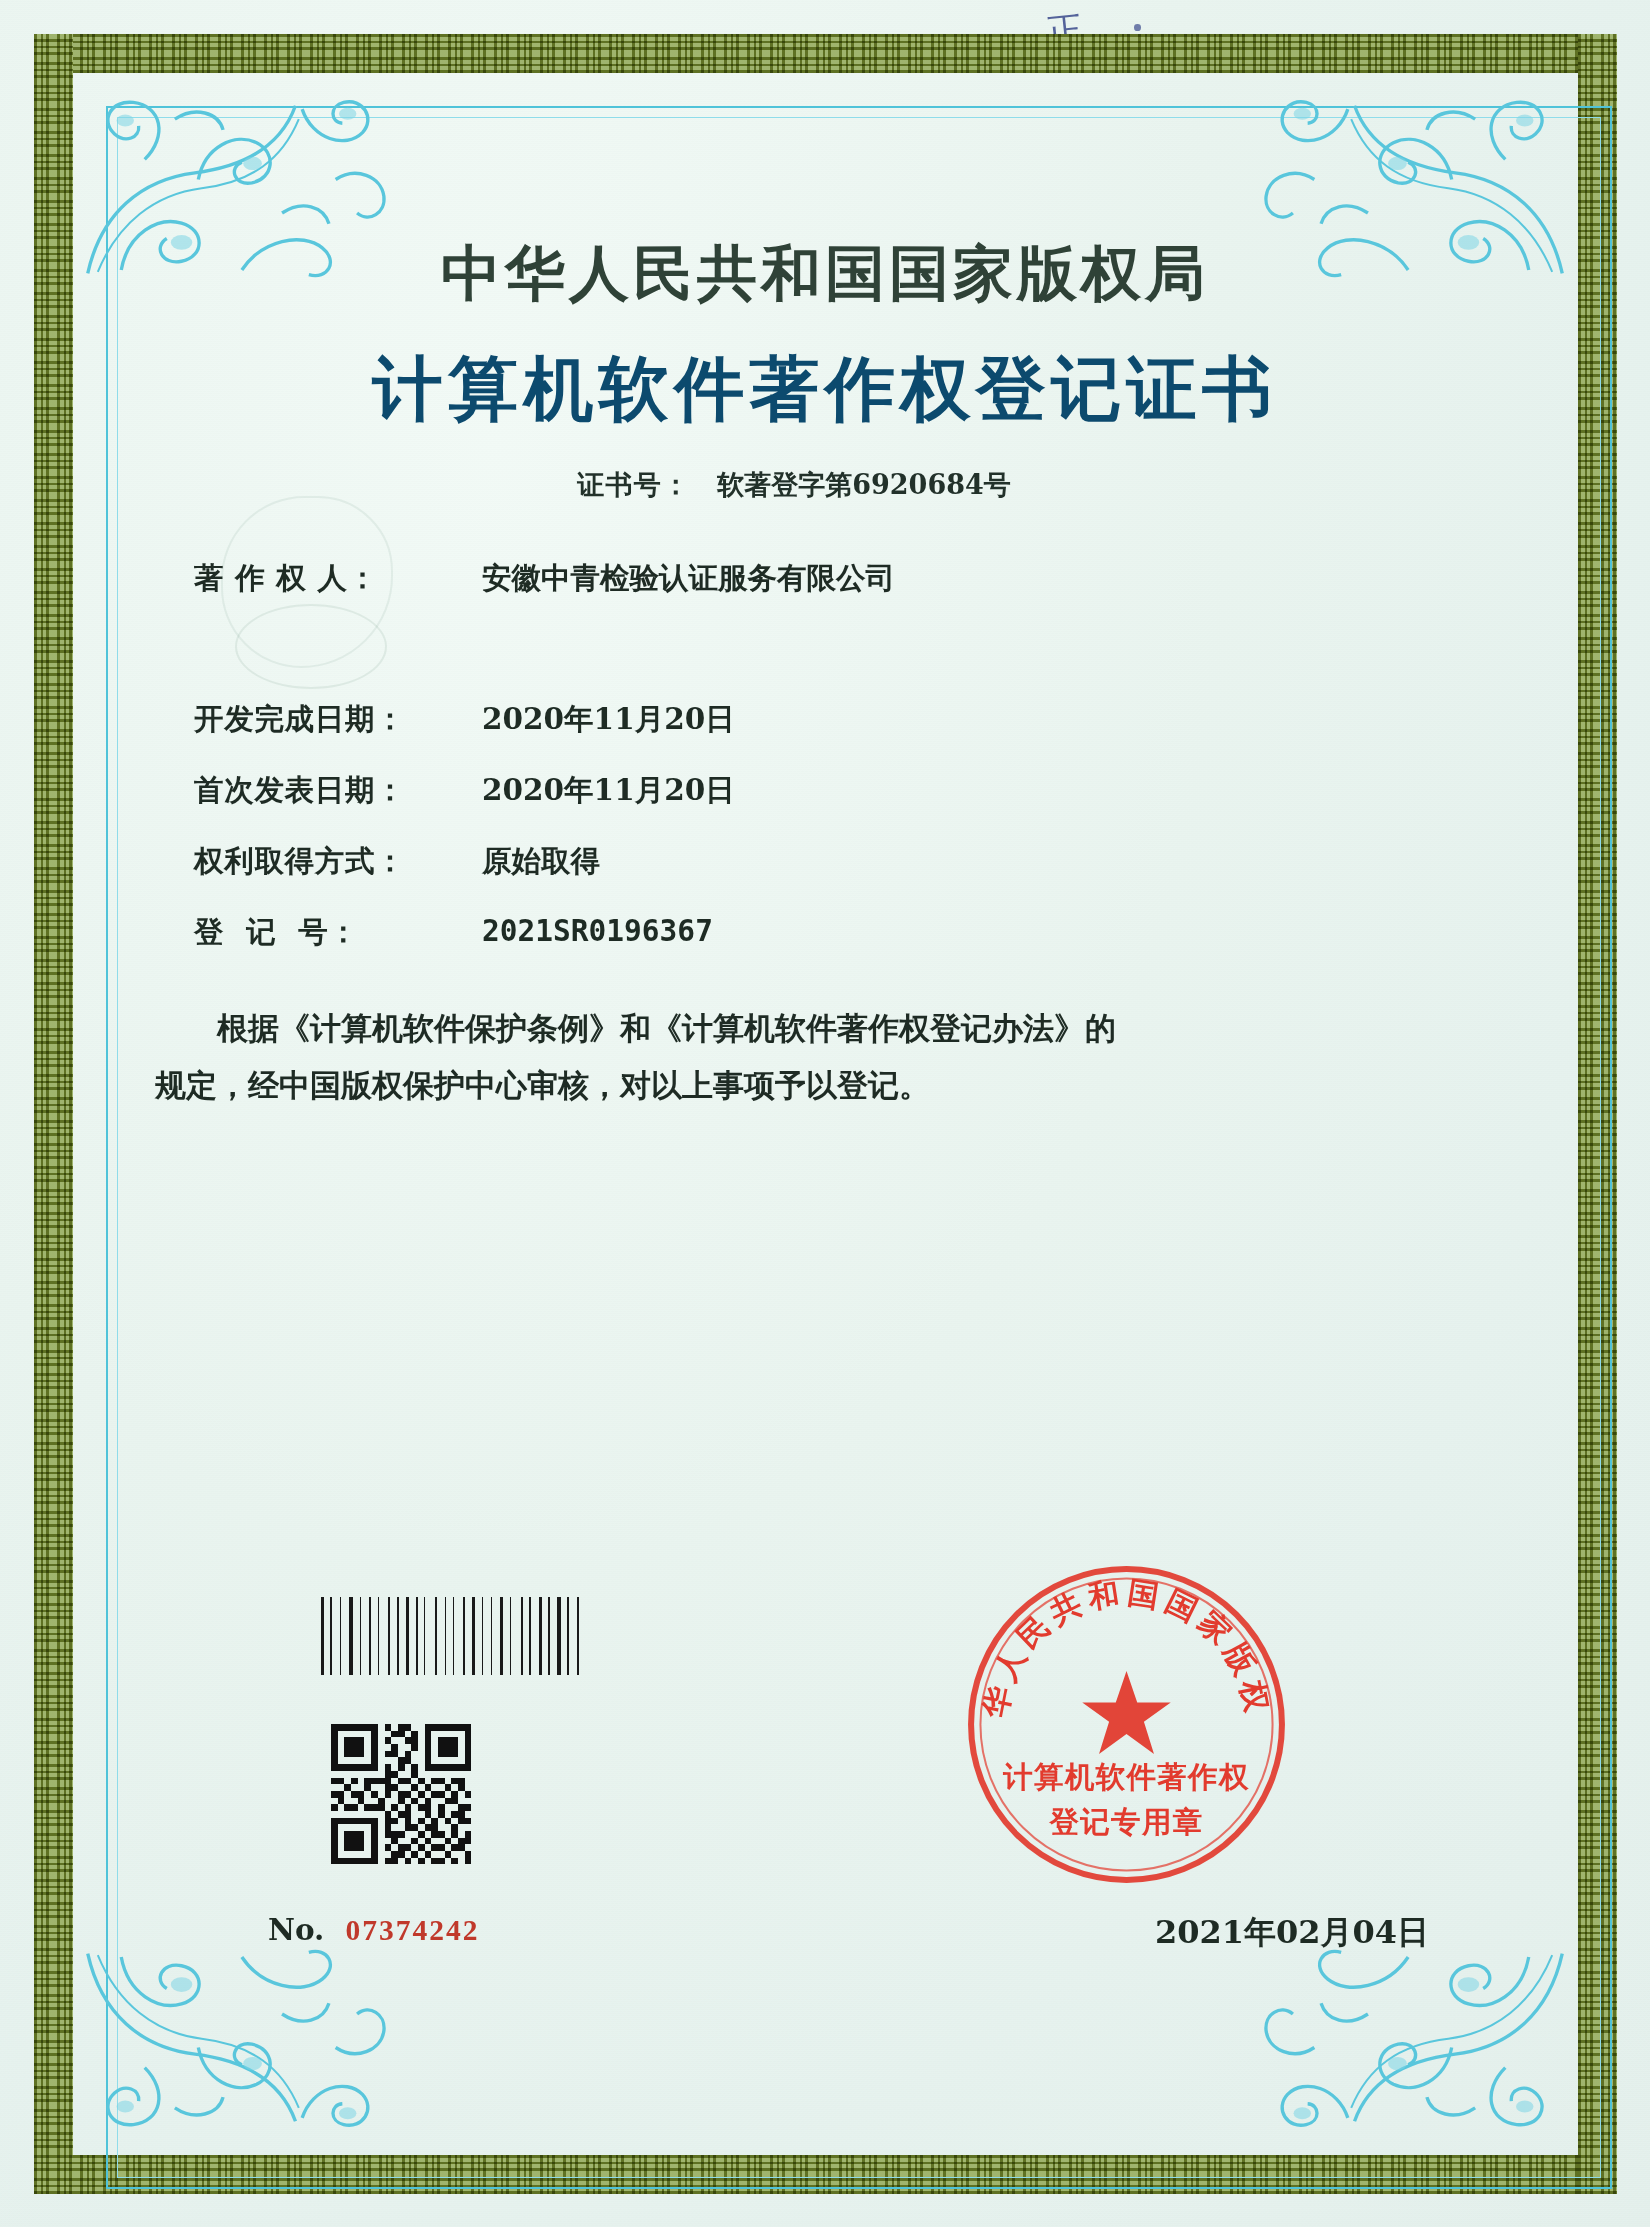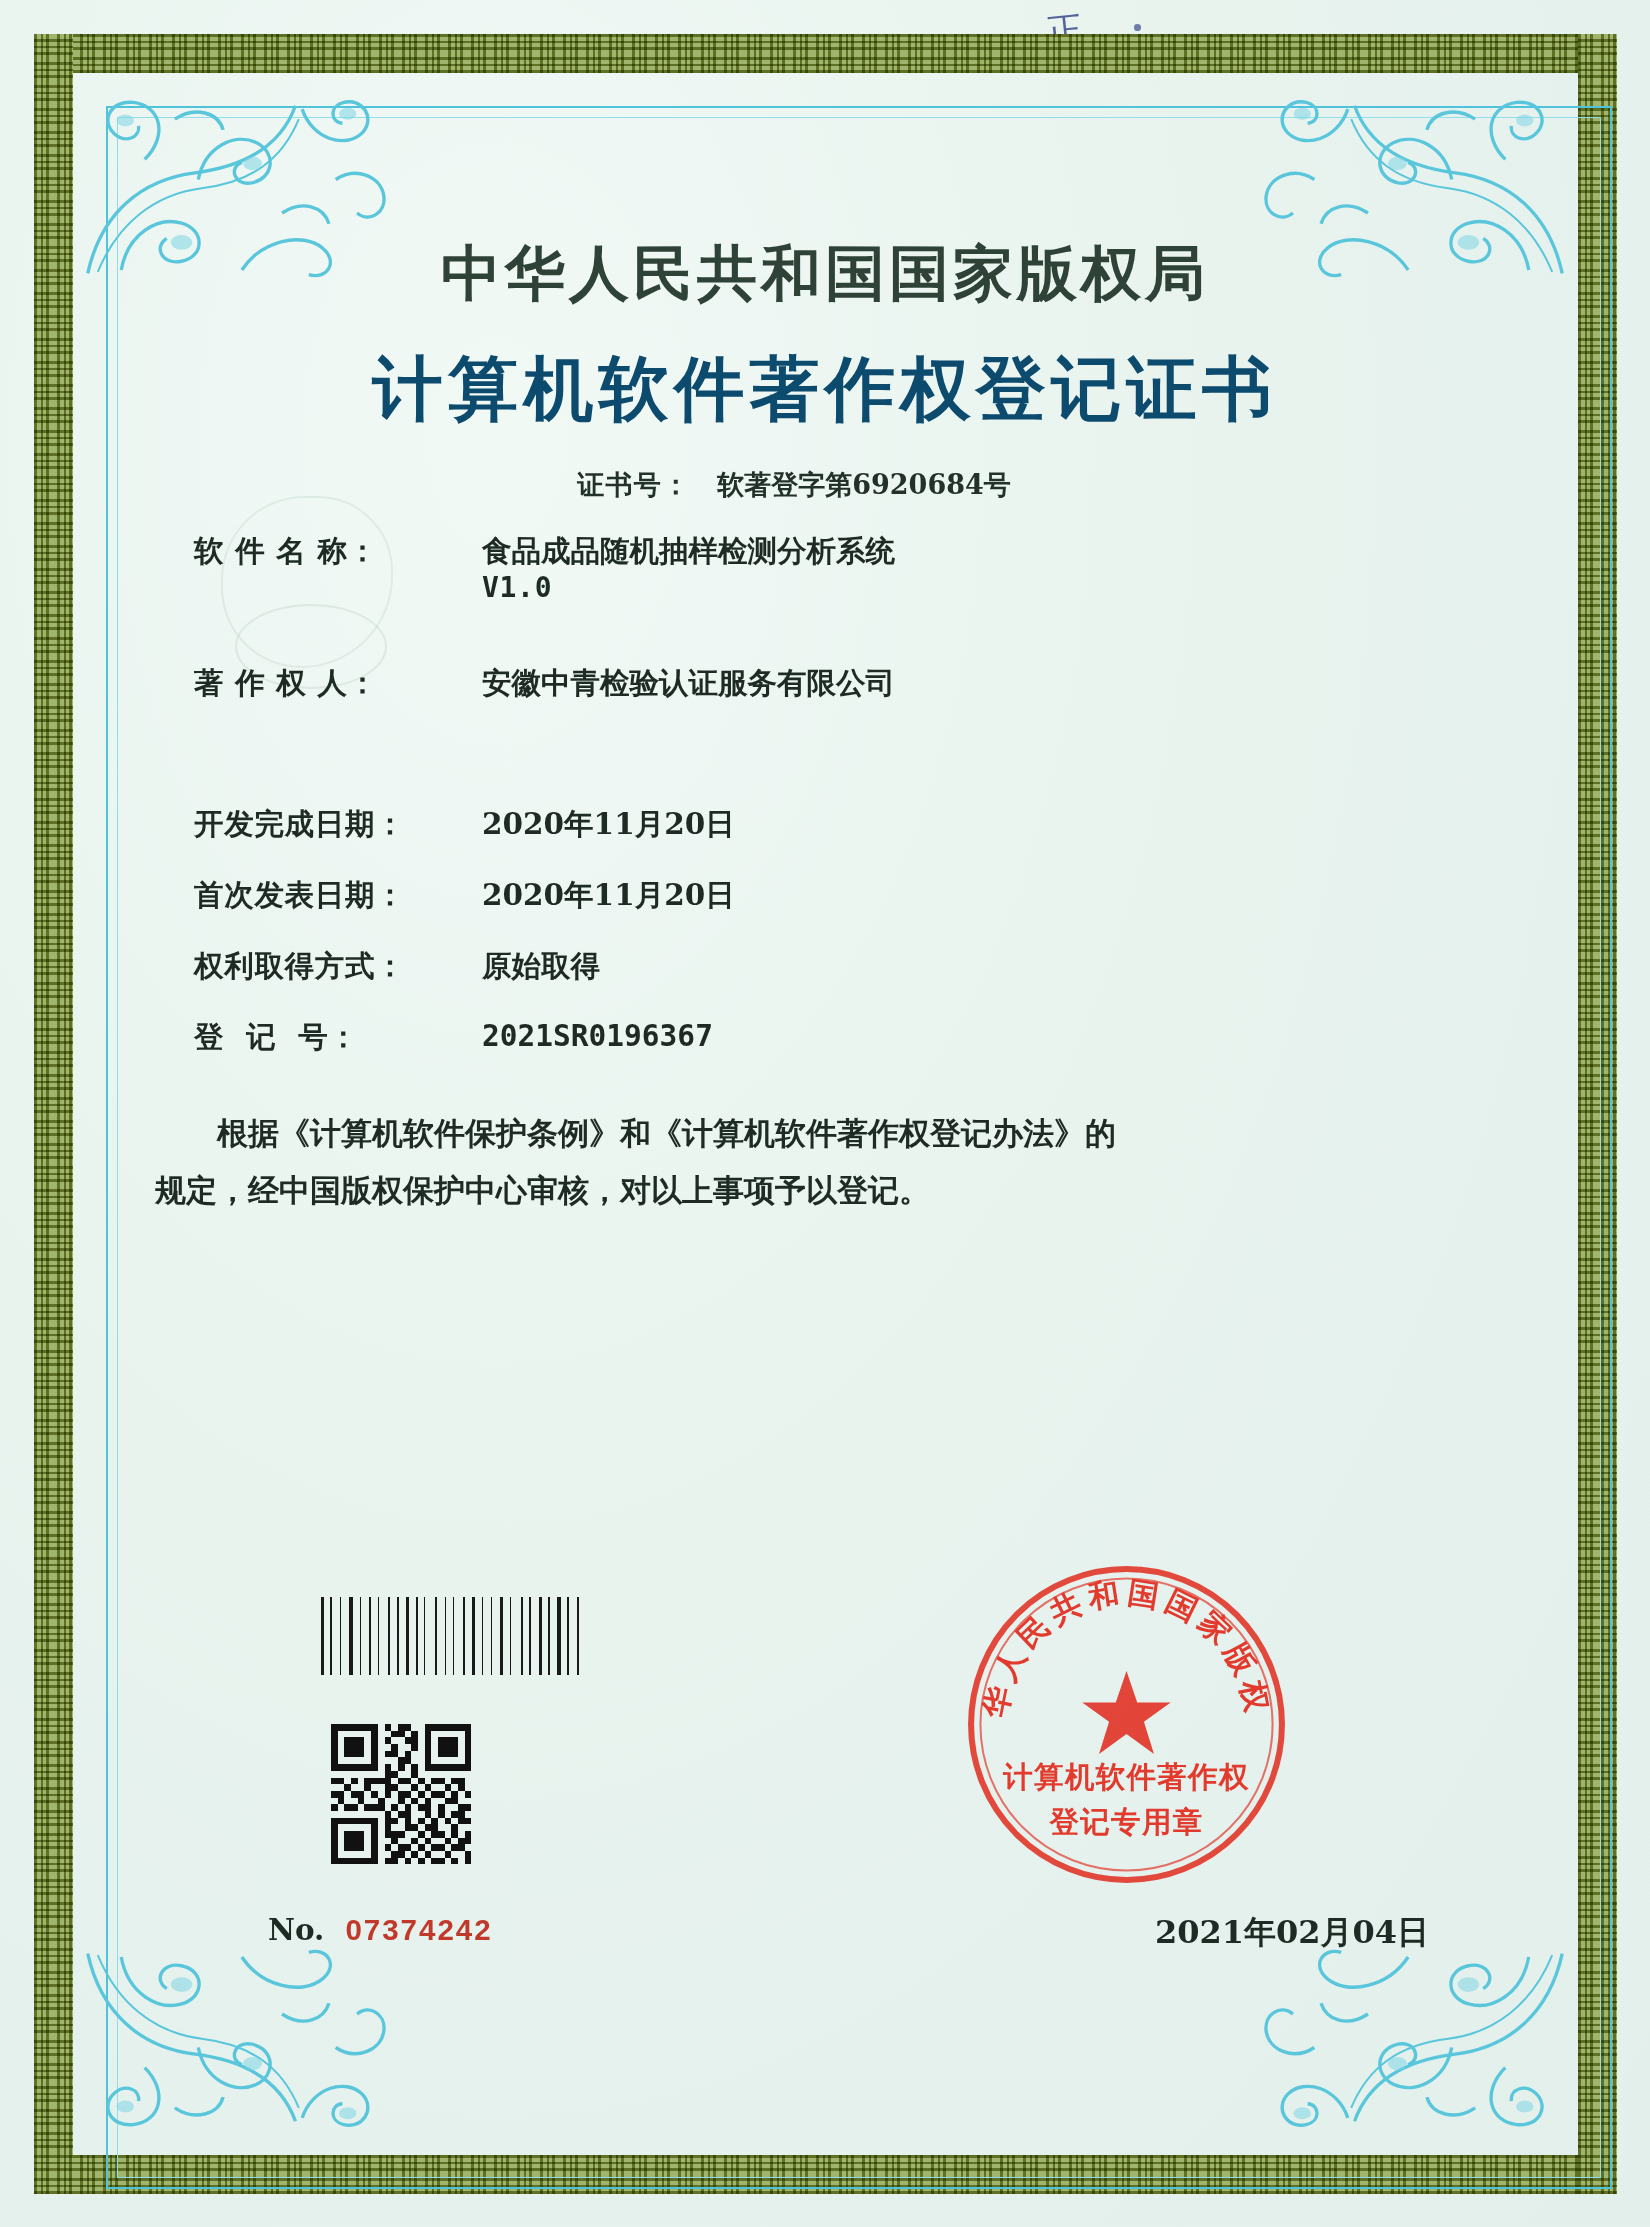--- a/index.html
+++ b/index.html
@@ -212,21 +212,21 @@
     position: absolute;
     left: 268px;
     top: 1912px;
     font-size: 29.5px;
     color: #1e2b24;
     font-family: "DejaVu Serif", "Liberation Serif", serif;
     font-weight: 700;
   }
   .serial .num {
     color: #c0392b;
-    font-family: Liberation Sans, sans-serif;
+    font-family: Liberation Serif, serif;
     letter-spacing: 2px;
     margin-left: 10.7px;
     font-size: 29.5px;
     text-align: right;
   }
   .issue-date {
     position: absolute;
     right: 221px;
     top: 1911px;
     font-size: 32px;
@@ -423,27 +423,20 @@
     <div class="org-title">中华人民共和国国家版权局</div>
     <div class="cert-title">计算机软件著作权登记证书</div>
 
     <div class="cert-no-row">
       <span class="lbl">证书号：</span>
       <span class="val">软著登字第6920684号</span>
     </div>
 
     <div class="fields">
 
-      <div class="field-row">
-        <div class="field-label">软 件 名 称：</div>
-        <div class="field-value">
-          <span>食品成品随机抽样检测分析系统</span>
-          <span class="line2">V1.0</span>
-        </div>
-      </div>
 
       <div class="gap-mid"></div>
 
       <div class="field-row">
         <div class="field-label">著 作 权 人：</div>
         <div class="field-value">安徽中青检验认证服务有限公司</div>
       </div>
 
       <div class="gap-big"></div>
 

